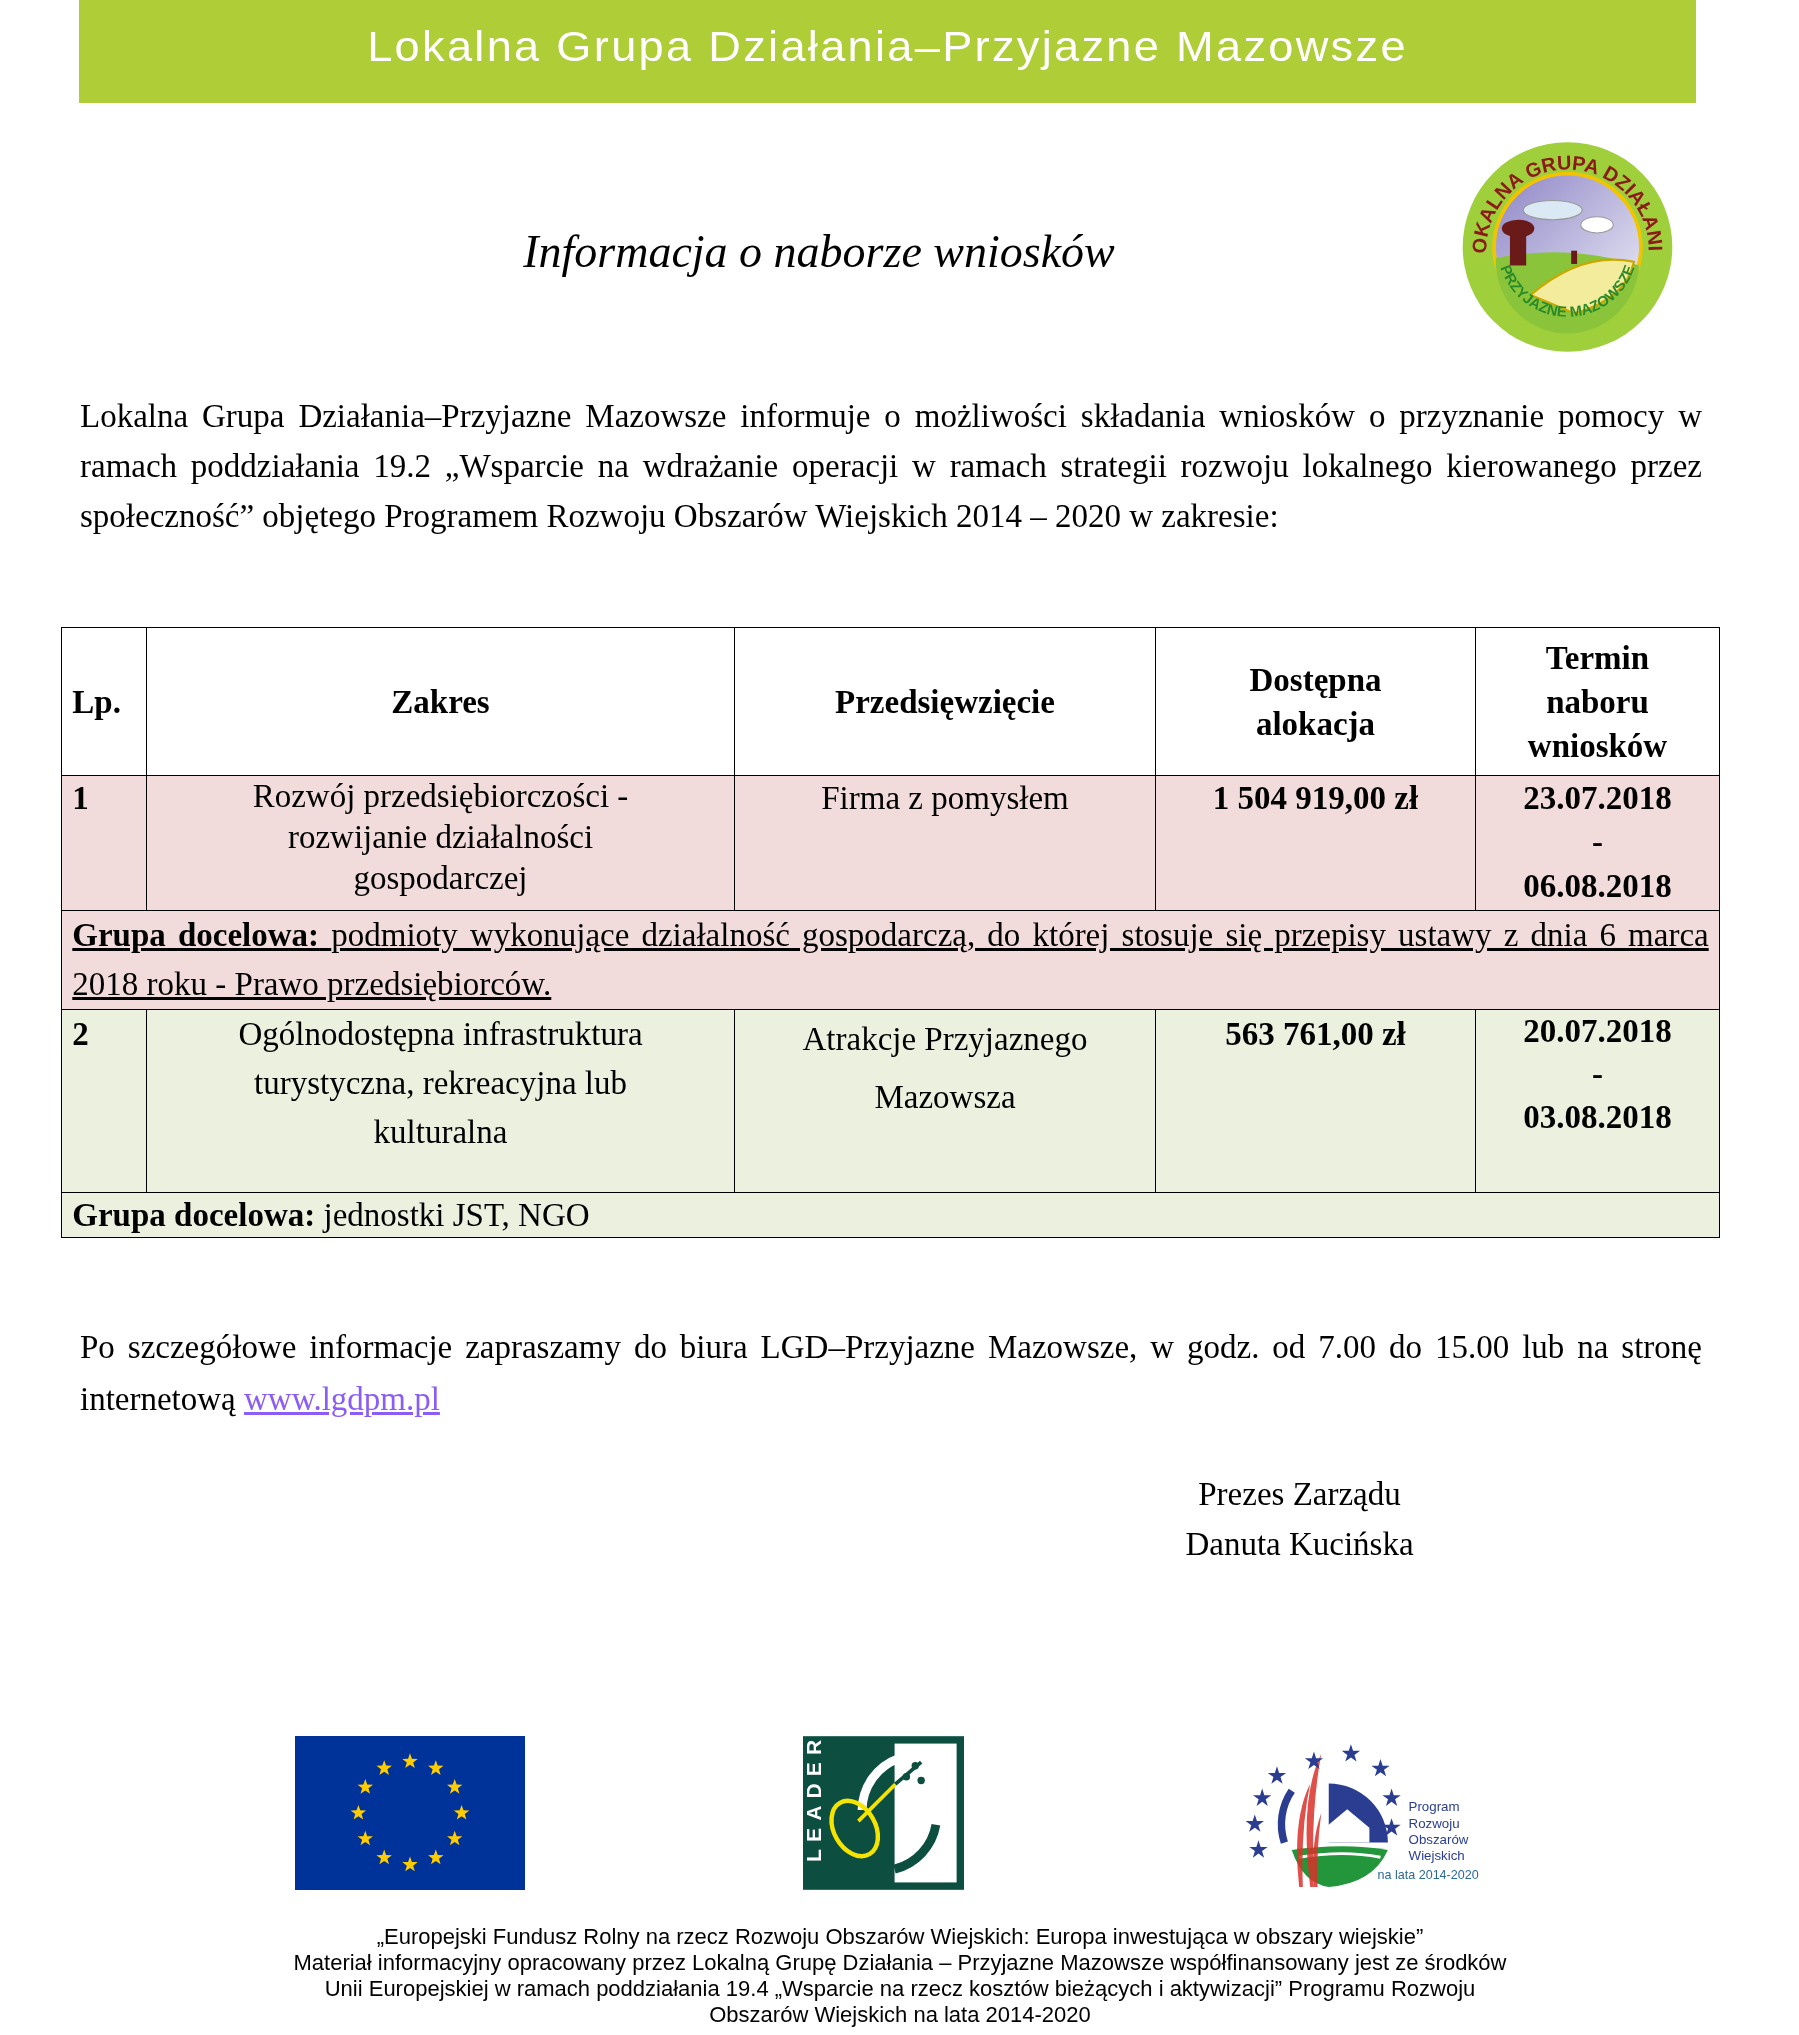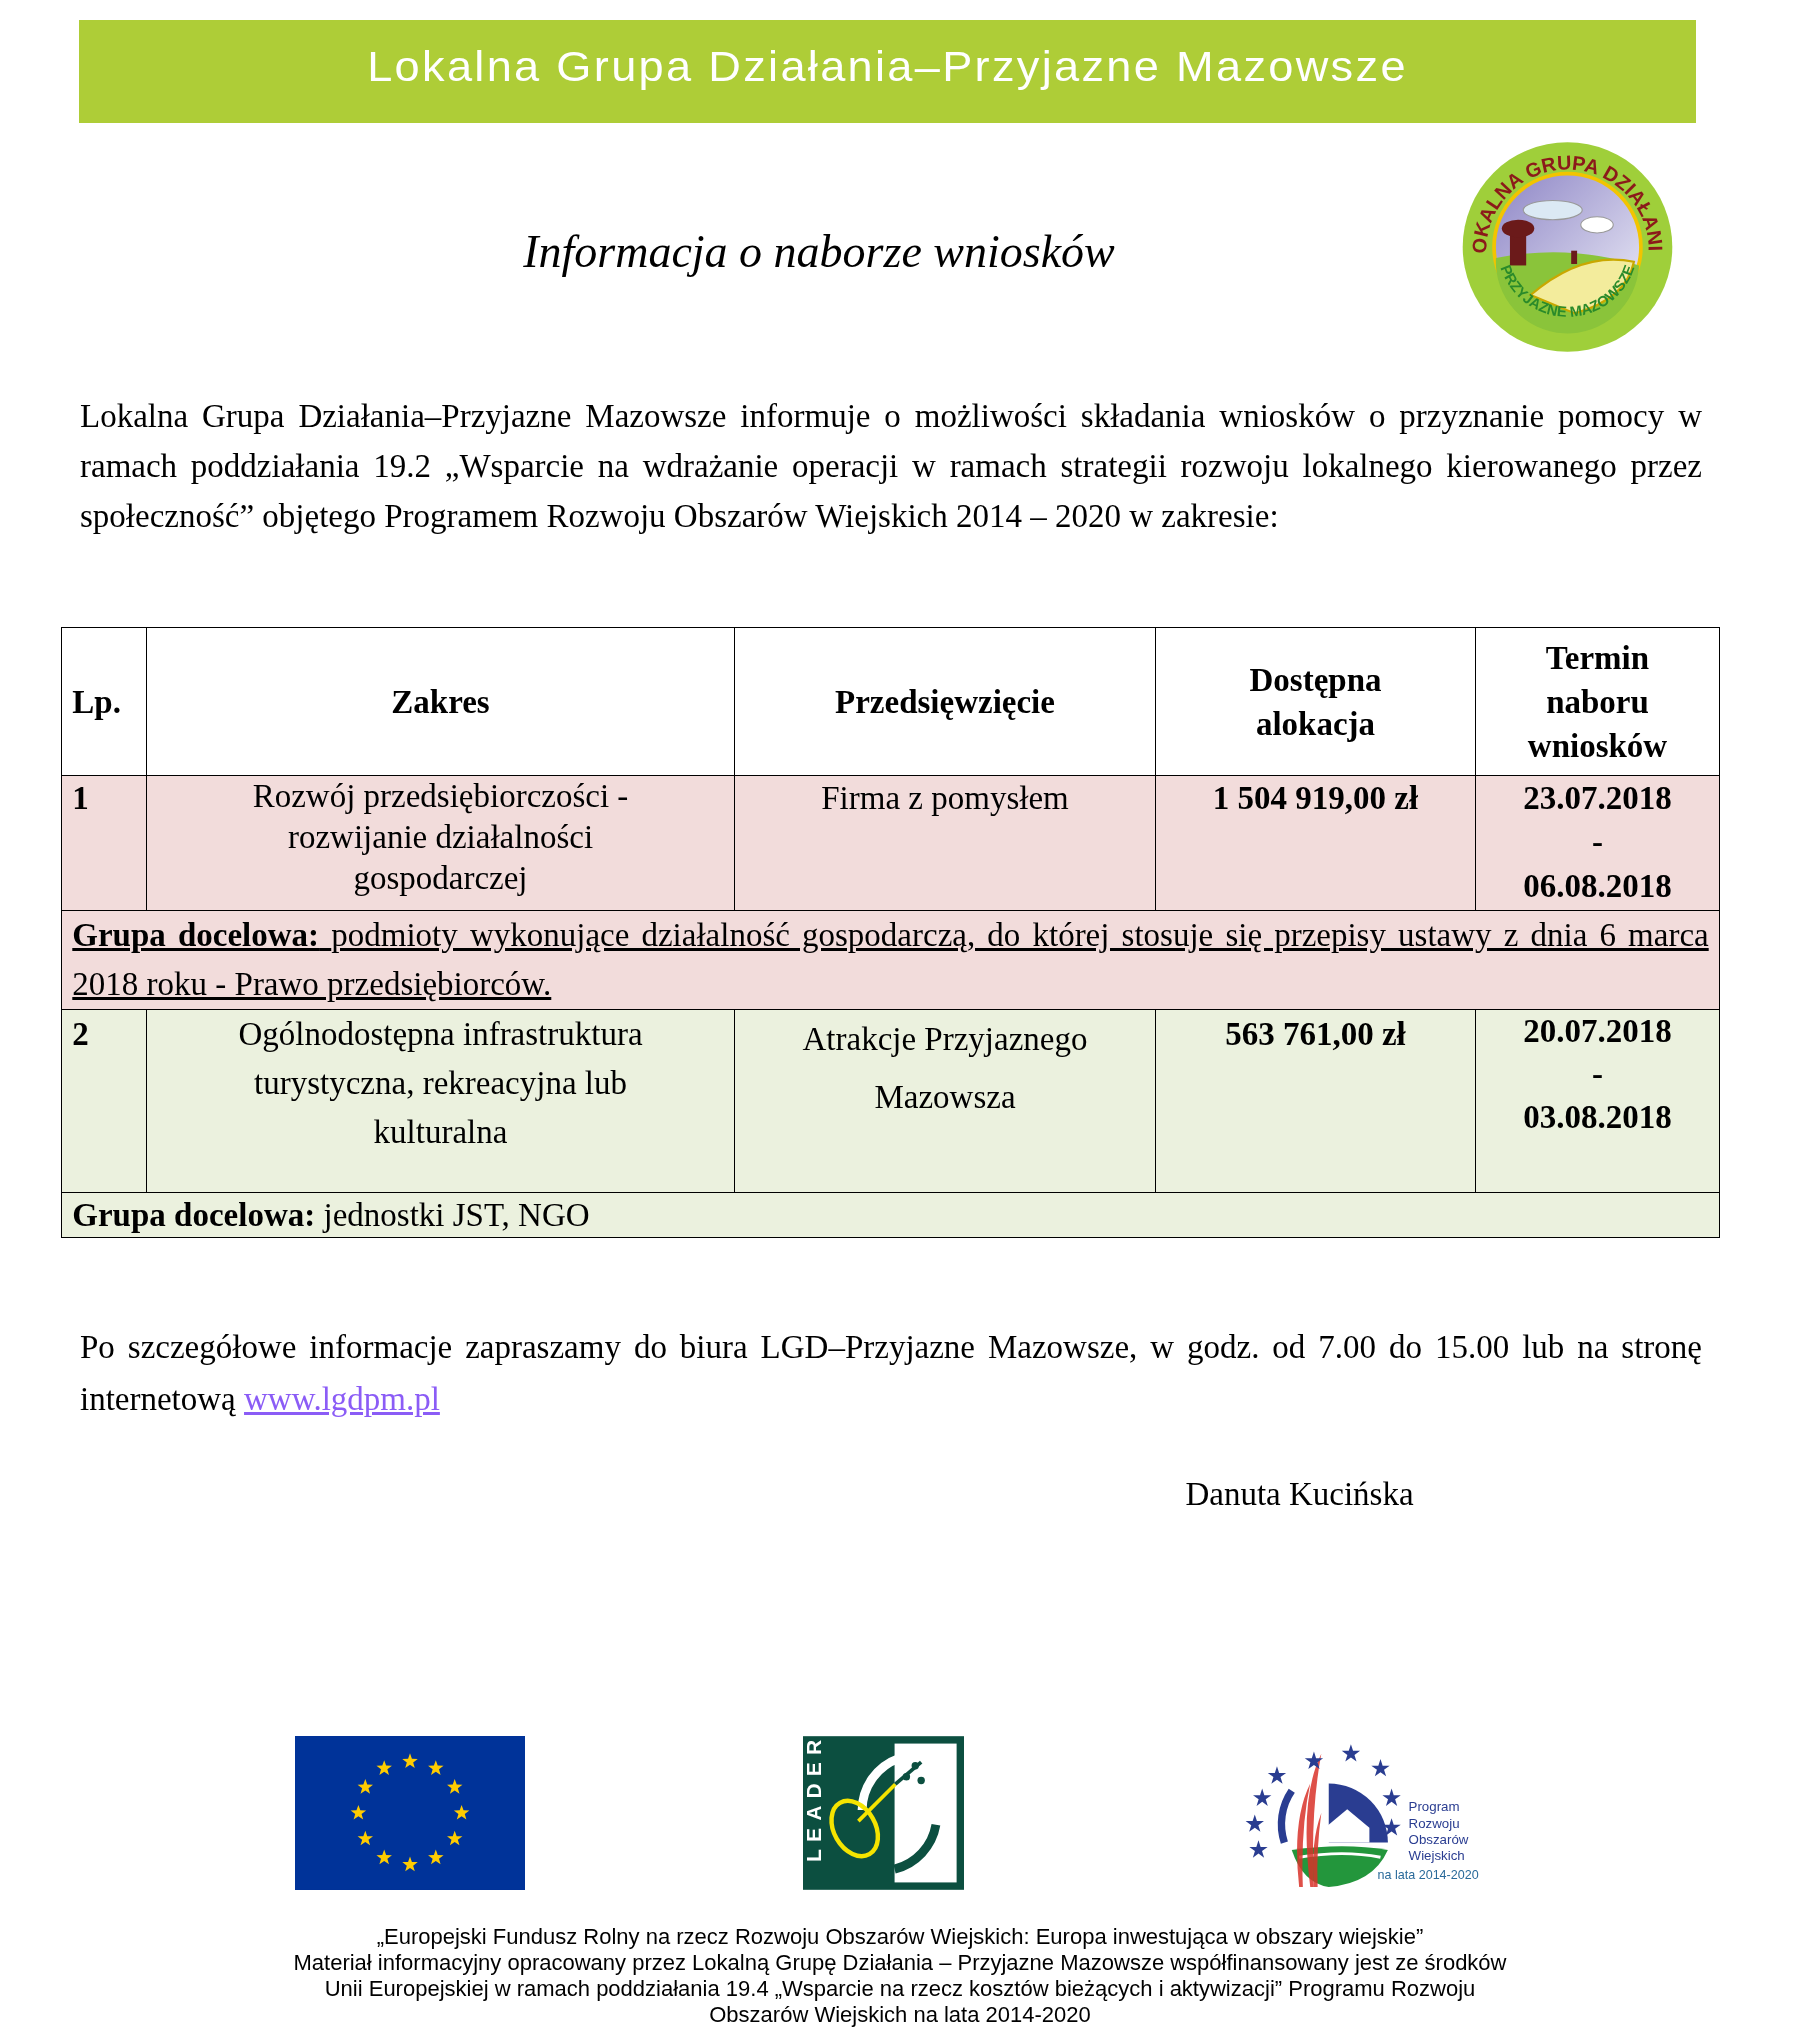--- a/index.html
+++ b/index.html
@@ -1,19 +1,19 @@
 <!DOCTYPE html>
 <html style="font-size:11.8px"><head>
 <meta charset="utf-8">
 <style>
   html, body { margin:0; padding:0; background:#ffffff; }
   body { width:1799px; height:2035px; position:relative; overflow:hidden;
          font-family:"Liberation Serif","DejaVu Serif",serif; color:#000; }
   .abs { position:absolute; }
-  #topbar { left:79px; top:0; width:1617px; height:103px; background:#aecd37;margin-top:20px; }
+  #topbar { left:79px; top:0; width:1617px; height:103px; background:#aecd37; }
   #topbar-title { position:absolute; left:0; right:0; top:22px; text-align:center;
         font-family:"Liberation Sans","DejaVu Sans",sans-serif; color:#fff;
         font-size:43px; letter-spacing:2.2px; font-weight:normal; transform:scaleX(1.05); }
   #doc-title { left:413px; top:225px; width:812px; text-align:center;
         font-style:italic; font-weight:normal; font-size:46px; }
   #lgd-logo { left:1456px; top:140px; width:223px; height:214px; }
   #intro { left:80px; top:391px; width:1622px; font-size:33px; line-height:50px;
         text-align:justify; }
   table#calls { position:absolute; left:61px; top:627px; width:1659px; border-collapse:collapse;
         font-size:33px; table-layout:fixed; }
@@ -119,20 +119,21 @@
   </tr>
   <tr class="green g2">
     <td colspan="5"><span class="b">Grupa docelowa:</span> <span>jednostki JST, NGO</span></td>
   </tr>
 </tbody>
   </table>
 
 <div id="closing" class="abs"><span>Po szczegółowe informacje zapraszamy do biura LGD–Przyjazne Mazowsze, w godz. od 7.00 do 15.00 lub na stronę internetową </span><a href="#">www.lgdpm.pl</a></div>
 
 <div id="signature" class="abs">
+  <div>Prezes Zarządu</div>
   <div>Danuta Kucińska</div>
 </div>
 
 <svg id="eu-flag" class="abs" viewBox="0 0 312 208">
   <rect width="312" height="208" fill="#003399"></rect>
   <g id="eu-stars" fill="#ffcc00">
       <path d="M156.0 23.0 L158.6 30.4 L166.5 30.6 L160.3 35.4 L162.5 42.9 L156.0 38.5 L149.5 42.9 L151.7 35.4 L145.5 30.6 L153.4 30.4 Z"></path>
       <path d="M191.0 32.4 L193.6 39.7 L201.5 40.0 L195.3 44.8 L197.5 52.3 L191.0 47.9 L184.5 52.3 L186.7 44.8 L180.5 40.0 L188.4 39.7 Z"></path>
       <path d="M216.6 58.0 L219.3 65.4 L227.1 65.6 L220.9 70.4 L223.1 77.9 L216.6 73.5 L210.2 77.9 L212.3 70.4 L206.2 65.6 L214.0 65.4 Z"></path>
       <path d="M226.0 93.0 L228.6 100.4 L236.5 100.6 L230.3 105.4 L232.5 112.9 L226.0 108.5 L219.5 112.9 L221.7 105.4 L215.5 100.6 L223.4 100.4 Z"></path>

